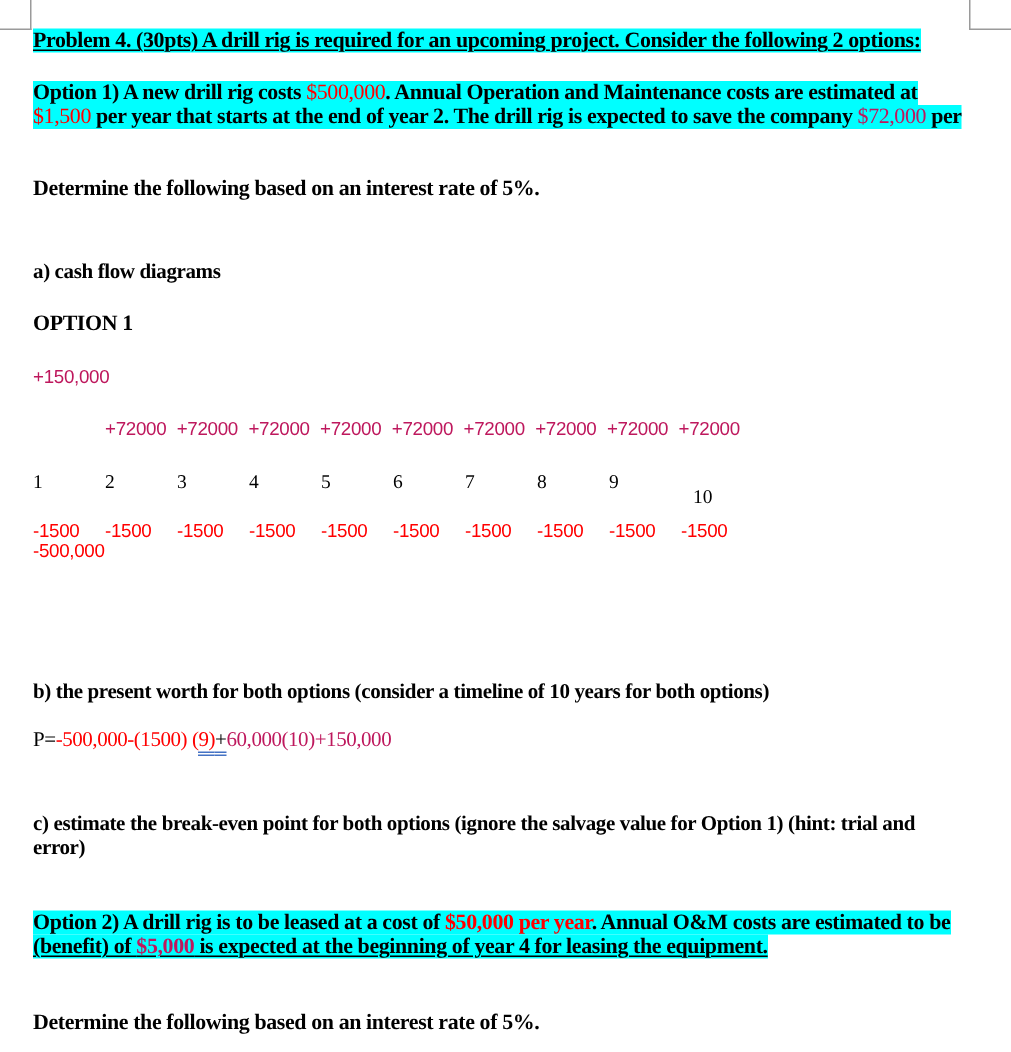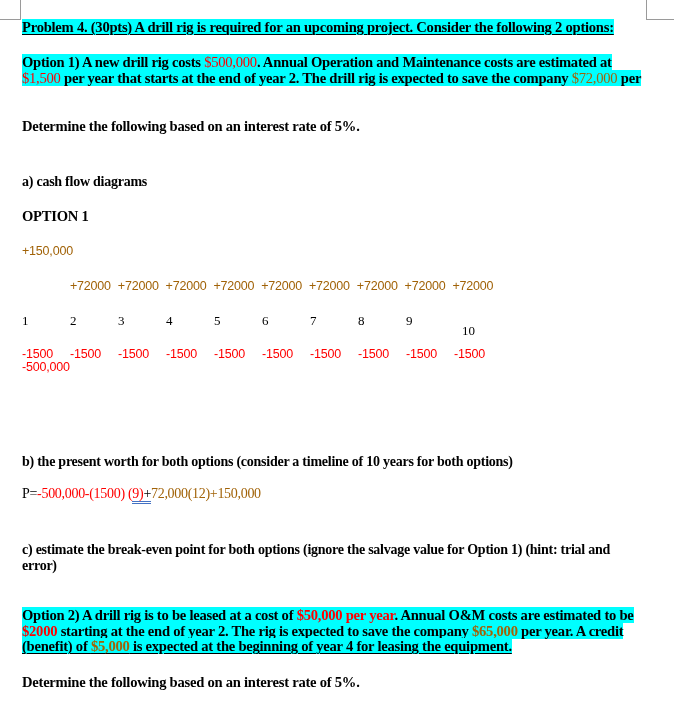--- a/index.html
+++ b/index.html
@@ -8,21 +8,21 @@
   .crop-l { position: absolute; left: 0; top: 0; width: 21px; height: 20px;
             border-right: 1px solid #9a9a9a; border-bottom: 1px solid #9a9a9a; box-sizing: border-box; }
   .crop-r { position: absolute; left: 646px; top: 0; width: 28px; height: 20px;
             border-left: 1px solid #9a9a9a; border-bottom: 1px solid #9a9a9a; box-sizing: border-box; }
   .blk { position: absolute; left: 22px; white-space: nowrap; }
   .b { font-weight: bold; }
   .hl { background: #00ffff; }
   .serif14 { font-size: 14.6px; line-height: 15.6px; letter-spacing: -0.25px; }
   .u { text-decoration: underline; text-decoration-thickness: 1px; text-underline-offset: 2px; }
   .red { color: #ff0000; }
-  .green { color: #a16207; }
+  .green { color: #be185d; }
   .reg { font-weight: normal; }
   .sans { font-family: "Liberation Sans", "DejaVu Sans", sans-serif; font-size: 12.5px; letter-spacing: -0.2px; }
   .row { position: absolute; left: 0; }
   .cell { position: absolute; white-space: nowrap; }
   .num { font-family: "Liberation Serif", serif; font-size: 13px; }
   .gram { border-bottom: 3px double #4472c4; line-height: 12px; }
   .line { display: block; }
 </style>
 </head>
 <body>
@@ -81,27 +81,26 @@
     <span class="cell" style="left: 358px;">-1500</span>
     <span class="cell" style="left: 406px;">-1500</span>
     <span class="cell" style="left: 454px;">-1500</span>
   </div>
 
 <div class="blk sans red" style="top:360px;">-500,000</div>
 
 <div class="blk serif14 b" style="top:454px; font-size:14px;">b) the present worth for both options (consider a timeline of 10 years for both options)</div>
 
 <div class="blk" style="top:486px; font-size:14px; letter-spacing:-0.3px;">
-  <span>P=</span><span class="red">-500,000-(1500) (</span><span class="red gram">9)</span><span class="gram">+</span><span class="green">72,000(12)+150,000</span>
+  <span>P=</span><span class="red">-500,000-(1500) (</span><span class="red gram">9)</span><span class="gram">+</span><span class="green">60,000(10)+150,000</span>
 </div>
 
 <div class="blk serif14 b" style="top:542px; font-size:14px;">
   <span class="line">c) estimate the break-even point for both options (ignore the salvage value for Option 1) (hint: trial and</span>
   <span class="line">error)</span>
 </div>
 
 <div class="blk serif14 b" style="top:608px;">
   <span class="line"><span class="hl"><span>Option 2) A drill rig is to be leased at a cost of </span><span class="red">$50,000 per year</span><span>. Annual O&amp;M costs are estimated to be</span></span></span>
-  <span class="line"><span class="hl"><span class="red">$2000</span><span> starting at the end of year 2. The rig is expected to save the company </span><span class="green">$65,000</span><span> per year. A credit</span></span></span>
   <span class="line"><span class="hl u"><span>(benefit) of </span><span class="green">$5,000</span><span> is expected at the beginning of year 4 for leasing the equipment.</span></span></span>
 </div>
 
 <div class="blk serif14 b" style="top:675px;">Determine the following based on an interest rate of 5%.</div>
 
 </body></html>

